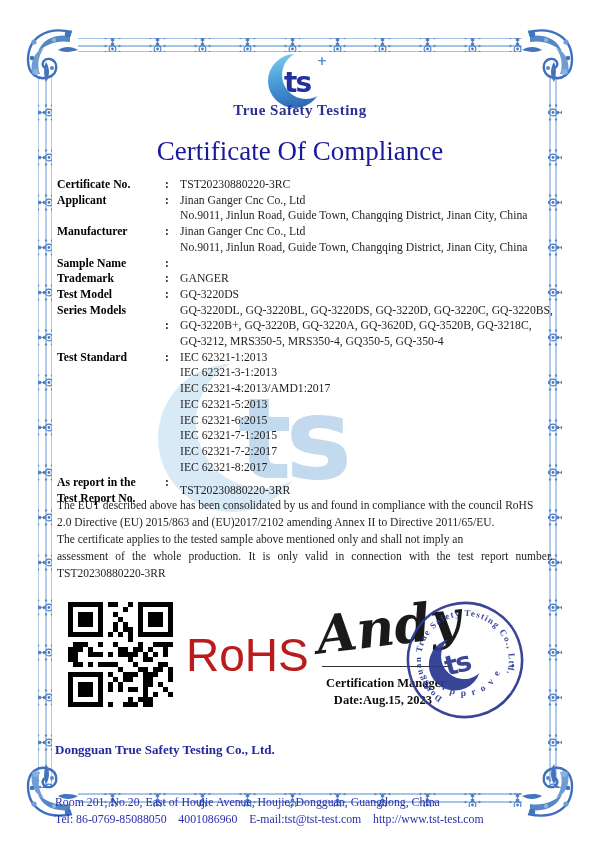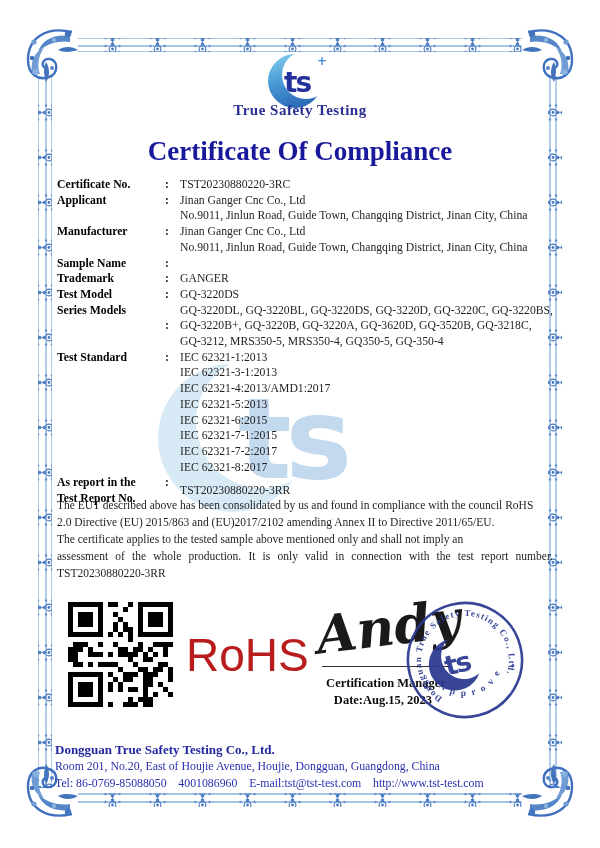--- a/index.html
+++ b/index.html
@@ -7,21 +7,21 @@
         font-family:"Liberation Serif",serif;color:#1f1f1f;}
   .abs{position:absolute;}
   
   .border-frame{left:0;top:0;z-index:2;pointer-events:none;}
   .watermark{left:150px;top:350px;z-index:1;}
   
   .logo{left:267px;top:50px;z-index:3;}
   .brand{left:0;top:102px;width:600px;text-align:center;z-index:3;
          font-size:15px;font-weight:bold;color:#2b2f92;letter-spacing:.5px;}
   .title{left:0;top:136px;width:600px;text-align:center;z-index:3;
-         font-size:27px;font-weight:bold;color:#19199b;}
+         font-size:27px;font-weight:normal;color:#19199b;}
   
   .fields{left:57px;top:177px;width:496px;z-index:3;font-size:11.7px;}
   .row{display:grid;grid-template-columns:108px 15px 1fr;}
   .row .lbl{font-weight:bold;color:#000;}
   .row .lbl div,.row .val div,.row .colon{line-height:15.7px;white-space:nowrap;}
   .row .colon{font-weight:bold;}
   .row.colon-middle .colon{align-self:center;}
   .row.value-middle .val{align-self:center;}
   
   .paras{left:57px;top:497px;width:496px;z-index:3;font-size:11.5px;}
@@ -36,21 +36,21 @@
             transform:rotate(-7deg);}
   .sig-line{left:322px;top:666px;width:128px;border-top:1.6px solid #333;z-index:3;}
   .sig-role{left:308px;top:676px;width:156px;text-align:center;z-index:3;
             font-size:12.5px;font-weight:bold;color:#0d0d0d;}
   .sig-date{left:308px;top:693px;width:150px;text-align:center;z-index:3;
             font-size:12.5px;font-weight:bold;color:#0d0d0d;}
   .stamp{left:404px;top:599px;z-index:4;transform:rotate(-14deg);opacity:.93;}
   
   .footer{left:55px;top:741px;width:470px;z-index:3;}
   .footer .company{font-size:13px;font-weight:bold;color:#2227a0;line-height:17px;}
-  .footer .address{font-size:11.8px;color:#2a2fae;line-height:17px;}
+  .footer .address{font-size:11.8px;color:#2a2fae;line-height:17px;margin-top:36px;}
   .footer .contacts{font-size:11.8px;color:#2a2fae;line-height:17px;white-space:pre;}
 </style>
 </head>
 <body>
 
 <div class="page">
 
   <svg class="abs border-frame" width="600" height="848" viewBox="0 0 600 848">
     <defs>
       <pattern id="eh" width="45" height="14" patternUnits="userSpaceOnUse">

